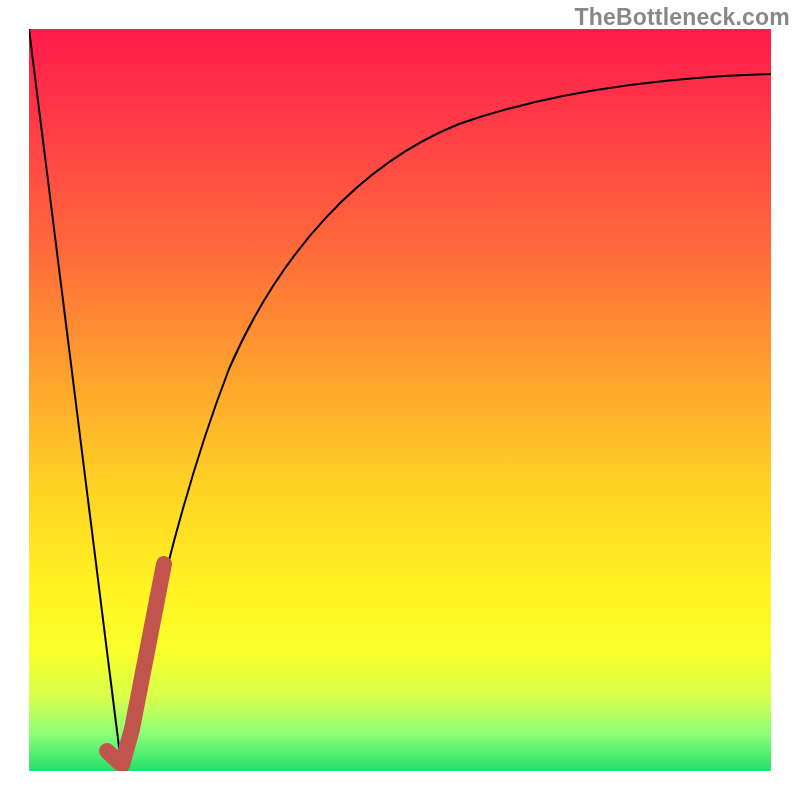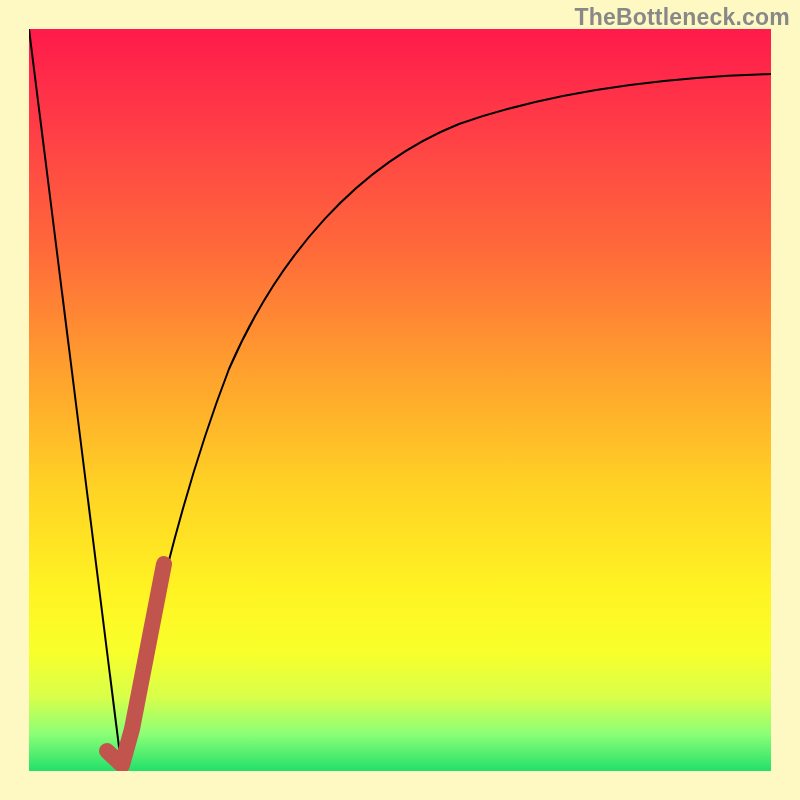--- a/index.html
+++ b/index.html
@@ -9,21 +9,21 @@
     height: 800px;
     background: #000;
     overflow: hidden;
   }
   .frame {
     position: absolute;
     left: 0;
     top: 0;
     width: 800px;
     height: 800px;
-    background: #fef9c3;
+    background: #ffffff;
   }
   .plot {
     position: absolute;
     left: 29px;
     top: 29px;
     width: 742px;
     height: 742px;
     
     background: linear-gradient(
       to bottom,

